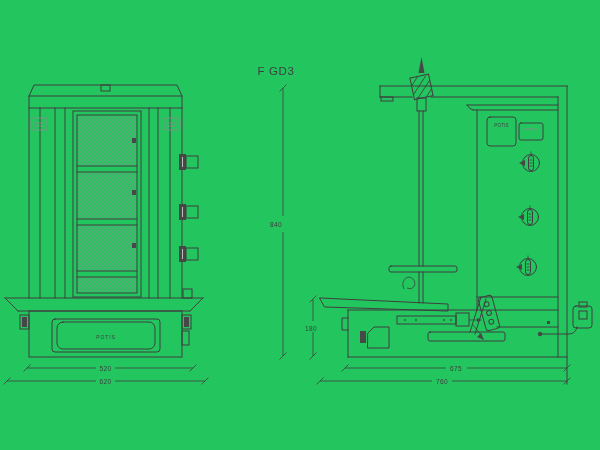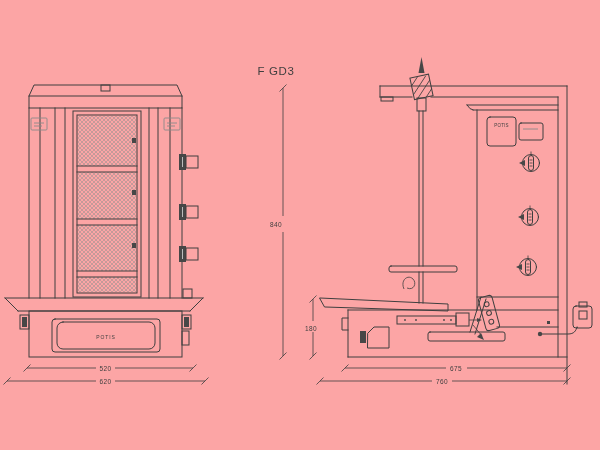--- a/index.html
+++ b/index.html
@@ -1,16 +1,16 @@
 <!DOCTYPE html>
 <html><head>
 <meta charset="utf-8">
 <style>
   html,body{margin:0;padding:0;background:#ffffff;}
-  .canvas{position:relative;width:600px;height:450px;background:#fca5a5;overflow:hidden;
+  .canvas{position:relative;width:600px;height:450px;background:#22c55e;overflow:hidden;
           font-family:"Liberation Sans",sans-serif;}
   svg{display:block;}
   svg text{font-family:"Liberation Sans",sans-serif;fill:#3f3f3f;}
   .ln{stroke:#3f3f3f;stroke-width:1;fill:none;stroke-linecap:square;}
   .lnthin{stroke:#3f3f3f;stroke-width:0.8;fill:none;}
   .lngray{stroke:#8a8a8a;stroke-width:0.9;fill:none;}
   .dk{fill:#474747;stroke:none;}
   .t-title{font-size:11.5px;letter-spacing:0.6px;}
   .t-dim{font-size:6.5px;letter-spacing:0.4px;}
   .t-brand{font-size:5px;letter-spacing:0.9px;}

